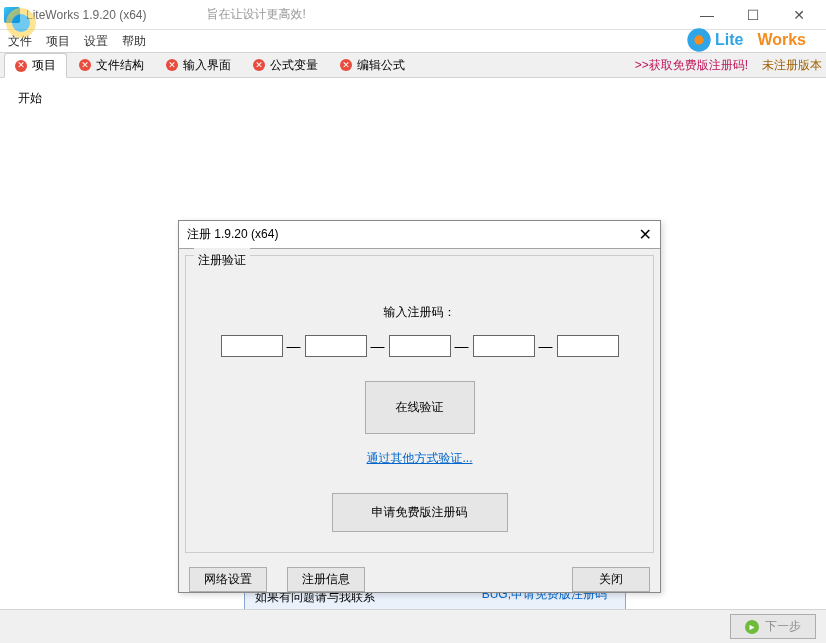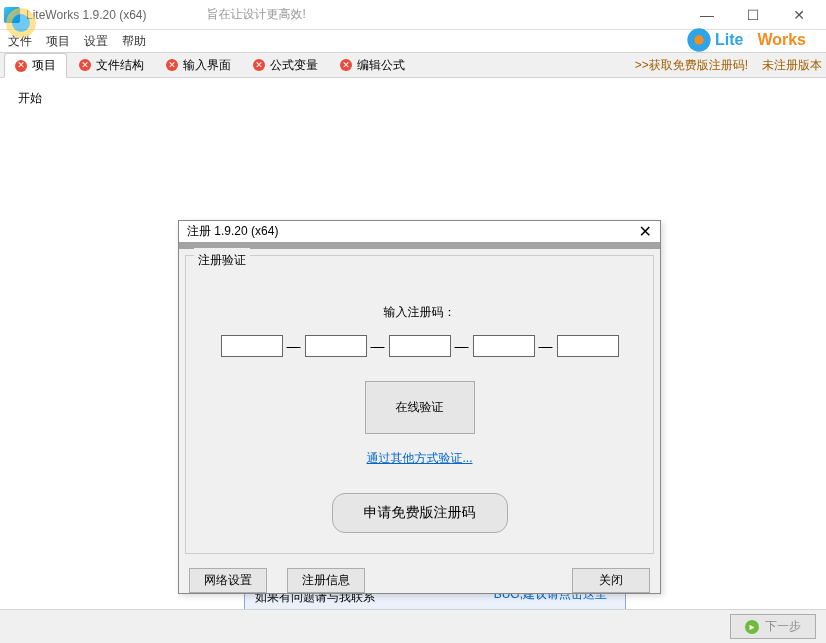--- a/index.html
+++ b/index.html
@@ -17,43 +17,43 @@
 .logo-brand { position: absolute; right: 6px; top: -4px; display: flex; align-items: center; font-size: 16px; font-weight: bold; }
 .logo-brand .gear { width: 28px; height: 28px; margin-right: 2px; }
 .logo-brand .lite { color: #2fa4e7; }
 .logo-brand .works { color: #f58c1f; }
 
 .tabbar { height: 26px; background: #f0f0f0; border-top: 1px solid #d4d4d4; border-bottom: 1px solid #d4d4d4; display: flex; align-items: center; font-size: 12px; padding: 0 4px; position: relative; }
 .tabbar .tab { display: flex; align-items: center; padding: 3px 10px; margin-right: 2px; }
 .tabbar .tab.active { background: #fff; border: 1px solid #ccc; border-bottom-color: #fff; border-radius: 3px 3px 0 0; margin-bottom: -1px; }
 .tabbar .tab .x { width: 12px; height: 12px; border-radius: 50%; background: #e74c3c; color: #fff; font-size: 9px; display: flex; align-items: center; justify-content: center; margin-right: 5px; line-height: 1; }
 .tabbar .right { margin-left: auto; display: flex; align-items: center; gap: 14px; }
-.tabbar .getcode { color: #a16207; font-size: 12px; }
+.tabbar .getcode { color: #be185d; font-size: 12px; }
 .tabbar .unreg { color: #a16207; font-size: 12px; }
 
 .content { position: relative; height: calc(100% - 30px - 22px - 26px - 34px); }
 .start-label { position: absolute; left: 18px; top: 12px; font-size: 12px; }
 
 .bg-box { position: absolute; left: 244px; top: 420px; width: 382px; height: 120px; border: 1px solid #8aa6d6; background: #eaf1fb; border-radius: 3px; padding: 8px 10px; font-size: 12px; }
 .bg-box .contact { margin-top: 82px; }
 .bg-box .bug { position: absolute; right: 18px; bottom: 14px; color: #0066cc; }
 
 .dialog { position: absolute; left: 178px; top: 142px; width: 483px; background: #f0f0f0; border: 1px solid #888; box-shadow: 2px 2px 6px rgba(0,0,0,.15); }
-.dialog .dlg-title { height: 28px; background: #fff; display: flex; align-items: center; padding: 0 8px; font-size: 12px; border-bottom: 7px solid #a3a3a3; }
+.dialog .dlg-title { height: 28px; background: #fff; display: flex; align-items: center; padding: 0 8px; font-size: 12px; border-bottom: 1px solid #a3a3a3; }
 .dialog .dlg-title .close { margin-left: auto; font-size: 16px; font-weight: normal; cursor: pointer; }
 .dialog .groupbox { margin: 6px; border: 1px solid #ccc; padding: 16px 12px 20px; position: relative; }
 .dialog .groupbox .legend { position: absolute; top: -8px; left: 8px; background: #f0f0f0; padding: 4px 4px; font-size: 12px; }
 .dialog .prompt { text-align: center; font-size: 12px; margin: 32px 0 14px; }
 .dialog .code-row { display: flex; justify-content: center; align-items: center; gap: 4px; margin-bottom: 24px; }
 .dialog .code-row input { width: 62px; height: 22px; border: 1px solid #666; font-size: 12px; text-align: center; }
 .dialog .code-row .dash { font-size: 14px; }
 .dialog .btn { font-size: 12px; padding: 17px 0; background: #e6e6e6; border: 1px solid #adadad; cursor: pointer; }
 .dialog .btn-center { display: block; margin: 0 auto 16px; width: 110px; text-align: center; }
 .dialog .link { display: block; text-align: center; font-size: 12px; color: #0066cc; text-decoration: underline; margin-bottom: 26px; }
-.dialog .big-btn { display: block; margin: 0 auto; width: 176px; padding: 10px 0; font-size: 14px; text-align: center; border-radius: 13px; }
+.dialog .big-btn { display: block; margin: 0 auto; width: 176px; padding: 10px 0; font-size: 12px; text-align: center; }
 .dialog .dlg-footer { display: flex; padding: 8px 10px 0; gap: 20px; }
 .dialog .dlg-footer .btn { width: 78px; text-align: center; padding: 3px 0; }
 .dialog .dlg-footer .spacer { flex: 1; }
 
 .footer { position: absolute; bottom: 0; left: 0; right: 0; height: 34px; background: #f0f0f0; border-top: 1px solid #d4d4d4; display: flex; align-items: center; justify-content: flex-end; padding: 0 10px; }
 .footer .next { display: flex; align-items: center; gap: 6px; background: #e6e6e6; border: 1px solid #adadad; padding: 3px 14px; font-size: 12px; color: #888; }
 .footer .next .arrow { width: 14px; height: 14px; border-radius: 50%; background: #6fbb3b; display: flex; align-items: center; justify-content: center; color: #fff; font-size: 10px; }
 
 .watermark { position: absolute; left: 4px; top: 6px; pointer-events: none; opacity: .58; }
 .watermark .wm-text { font-size: 24px; font-weight: bold; color: #0aa3e8; letter-spacing: 1px; }
@@ -114,21 +114,21 @@
     <a class="getcode">&gt;&gt;获取免费版注册码!</a>
     <span class="unreg">未注册版本</span>
   </div>
 </div>
 
 <div class="content">
   <div class="start-label">开始</div>
 
   <div class="bg-box">
     <div class="contact">如果有问题请与我联系</div>
-    <a class="bug">BUG,建议请点击这里</a>
+    <a class="bug">BUG,申请免费版注册码</a>
   </div>
 
   <div class="dialog">
     <div class="dlg-title">
       <span>注册 1.9.20 (x64)</span>
       <span class="close">✕</span>
     </div>
     <div class="groupbox">
       <span class="legend">注册验证</span>
       <div class="prompt">输入注册码：</div>

